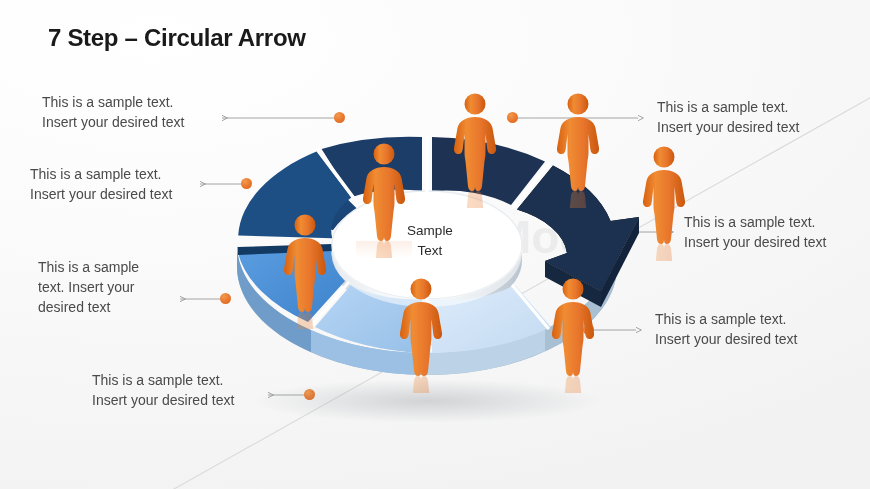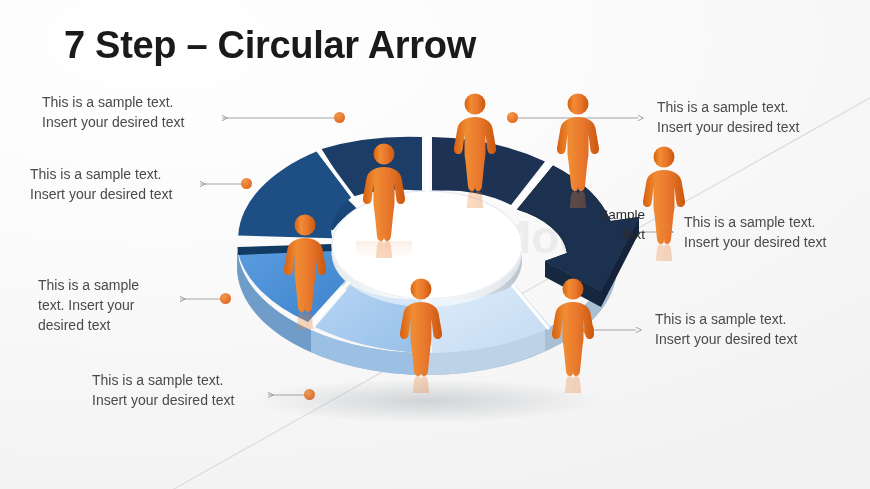--- a/index.html
+++ b/index.html
@@ -12,22 +12,22 @@
     position:relative;width:870px;height:489px;overflow:hidden;
     background:
       radial-gradient(ellipse 120% 100% at 18% 8%, #ffffff 0%, #fbfbfb 40%, #f2f2f2 100%);
   }
   
   .diag-line{
     position:absolute;left:-10%;top:0;width:130%;height:130%;
     pointer-events:none;
   }
   .title{
-    position:absolute;left:64px;top:24px;
-    font-size:38px;font-weight:700;color:#1a1a1a;
+    position:absolute;left:48px;top:24px;
+    font-size:24px;font-weight:700;color:#1a1a1a;
     letter-spacing:-0.3px;white-space:nowrap;
   }
   
   .label{
     position:absolute;
     font-size:14px;line-height:1.42;color:#4a4a4a;
     white-space:pre-line;
   }
   .label.right{text-align:left;}
   .label.left{text-align:left;}
@@ -37,42 +37,42 @@
     position:absolute;width:11px;height:11px;border-radius:50%;
     background:radial-gradient(circle at 35% 30%, #f29a4e 0%, #e8762c 55%, #d4641c 100%);
   }
   
   #donut{position:absolute;left:215px;top:85px;width:430px;height:345px;}
   .watermark{
     position:absolute;left:0;top:0;width:100%;height:100%;
     pointer-events:none;
   }
   .center-text{
-    position:absolute;left:0;right:0;top:120px;
-    text-align:right;font-size:13.5px;line-height:1.45;color:#2b2b2b;
+    position:absolute;left:0;right:0;top:136px;
+    text-align:center;font-size:13.5px;line-height:1.45;color:#2b2b2b;
     white-space:pre-line;
   }
   .person{position:absolute;}
 </style>
 </head>
 <body>
 
 <div id="slide">
 
   <svg class="diag-line" viewBox="0 0 1131 636" preserveAspectRatio="none">
     <line x1="0" y1="636" x2="1131" y2="0" stroke="#dadada" stroke-width="1.1"></line>
   </svg>
 
   <div class="title">7 Step – Circular Arrow</div>
 
   <div class="label left" style="left:42px;top:93px;">This is a sample text.
 Insert your desired text</div>
   <div class="label left" style="left:30px;top:165px;">This is a sample text.
 Insert your desired text</div>
-  <div class="label left" style="left:38px;top:276px;">This is a sample
+  <div class="label left" style="left:38px;top:258px;">This is a sample
 text. Insert your
 desired text</div>
   <div class="label left" style="left:92px;top:371px;">This is a sample text.
 Insert your desired text</div>
   <div class="label right" style="left:657px;top:98px;">This is a sample text.
 Insert your desired text</div>
   <div class="label right" style="left:684px;top:213px;">This is a sample text.
 Insert your desired text</div>
   <div class="label right" style="left:655px;top:310px;">This is a sample text.
 Insert your desired text</div>

